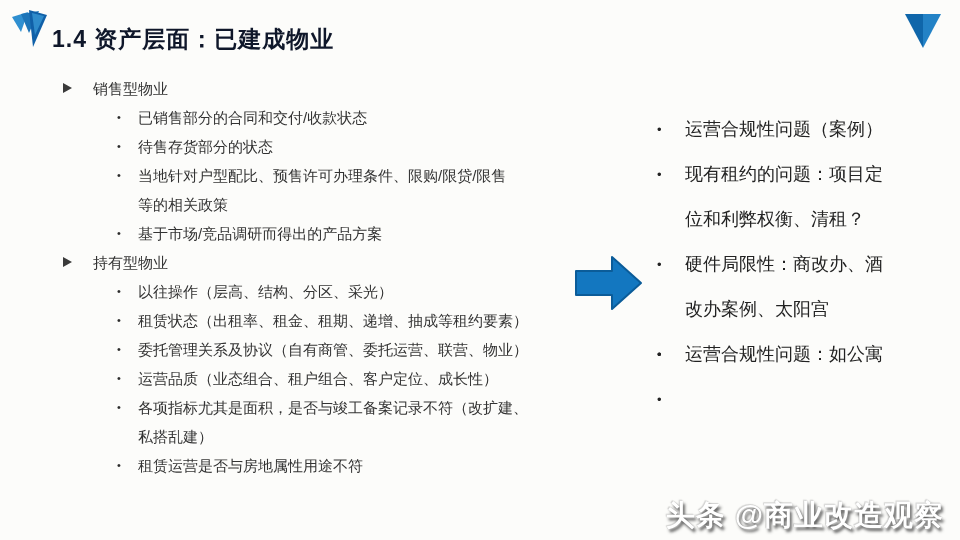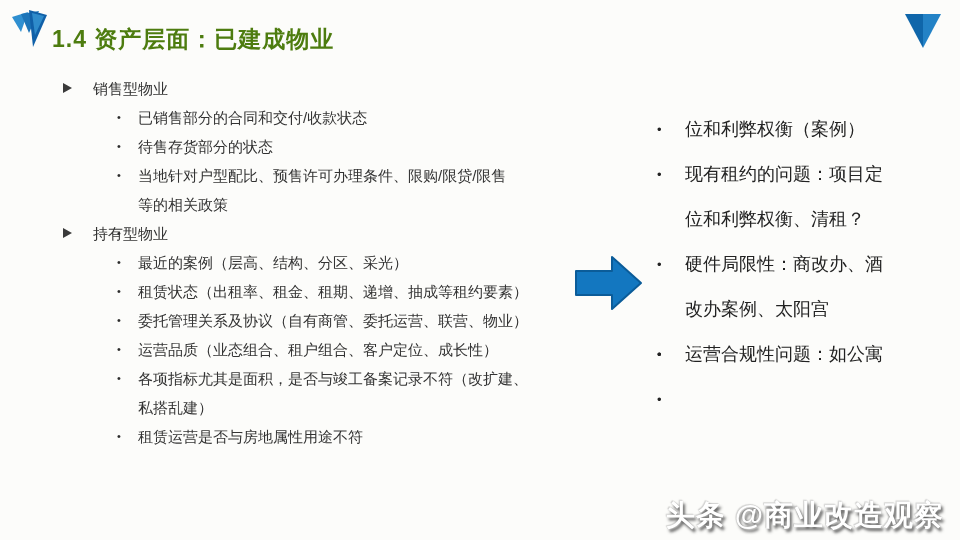--- a/index.html
+++ b/index.html
@@ -12,21 +12,21 @@
     width: 960px; height: 540px;
     background: #fcfcfa;
     overflow: hidden;
   }
   
   .logo { position: absolute; left: 8px; top: 5px; }
   .corner-tri { position: absolute; left: 903px; top: 13px; }
   .title {
     position: absolute; left: 52px; top: 24px;
     font-size: 23px; font-weight: bold;
-    color: #4d7c0f; letter-spacing: 1px;
+    color: #0f172a; letter-spacing: 1px;
     white-space: nowrap;
   }
   
   .outline {
     position: absolute; left: 60px; top: 74px; width: 505px;
     margin: 0; padding: 0; list-style: none;
     font-size: 15px; color: #333; line-height: 29px;
   }
   .outline li { position: relative; white-space: pre-line; }
   .outline li.l1 { padding-left: 33px; font-weight: 500; }
@@ -85,37 +85,37 @@
   </svg>
 
   <div class="title">1.4 资产层面：已建成物业</div>
 
   <ul class="outline">
     <li class="l1"><span class="tri-bullet"></span><span>销售型物业</span></li>
     <li class="l2"><span class="dot-bullet">•</span><span>已销售部分的合同和交付/收款状态</span></li>
     <li class="l2"><span class="dot-bullet">•</span><span>待售存货部分的状态</span></li>
     <li class="l2"><span class="dot-bullet">•</span><span>当地针对户型配比、预售许可办理条件、限购/限贷/限售
 等的相关政策</span></li>
-    <li class="l2"><span class="dot-bullet">•</span></li>
+    <li class="l2"><span class="dot-bullet">•</span><span>基于市场/竞品调研而得出的产品方案</span></li>
     <li class="l1"><span class="tri-bullet"></span><span>持有型物业</span></li>
-    <li class="l2"><span class="dot-bullet">•</span><span>最近的案例（层高、结构、分区、采光）</span></li>
+    <li class="l2"><span class="dot-bullet">•</span><span>以往操作（层高、结构、分区、采光）</span></li>
     <li class="l2"><span class="dot-bullet">•</span><span>租赁状态（出租率、租金、租期、递增、抽成等租约要素）</span></li>
     <li class="l2"><span class="dot-bullet">•</span><span>委托管理关系及协议（自有商管、委托运营、联营、物业）</span></li>
     <li class="l2"><span class="dot-bullet">•</span><span>运营品质（业态组合、租户组合、客户定位、成长性）</span></li>
     <li class="l2"><span class="dot-bullet">•</span><span>各项指标尤其是面积，是否与竣工备案记录不符（改扩建、
 私搭乱建）</span></li>
     <li class="l2"><span class="dot-bullet">•</span><span>租赁运营是否与房地属性用途不符</span></li>
   </ul>
 
   <svg class="big-arrow" width="72" height="66" viewBox="0 0 72 66">
     <polygon points="3,20 39,20 39,6 68,32 39,58 39,44 3,44" fill="#1377c0" stroke="#0b5c99" stroke-width="2" stroke-linejoin="round"></polygon>
   </svg>
 
   <ul class="points">
-    <li><span class="dot">•</span><span>位和利弊权衡（案例）</span></li>
+    <li><span class="dot">•</span><span>运营合规性问题（案例）</span></li>
     <li><span class="dot">•</span><span>现有租约的问题：项目定
 位和利弊权衡、清租？</span></li>
     <li><span class="dot">•</span><span>硬件局限性：商改办、酒
 改办案例、太阳宫</span></li>
     <li><span class="dot">•</span></li>
     <li><span class="dot">•</span><span>运营合规性问题：如公寓</span></li>
     <li><span class="dot">•</span></li>
   </ul>
 
   <div class="watermark">头条 @商业改造观察</div>

